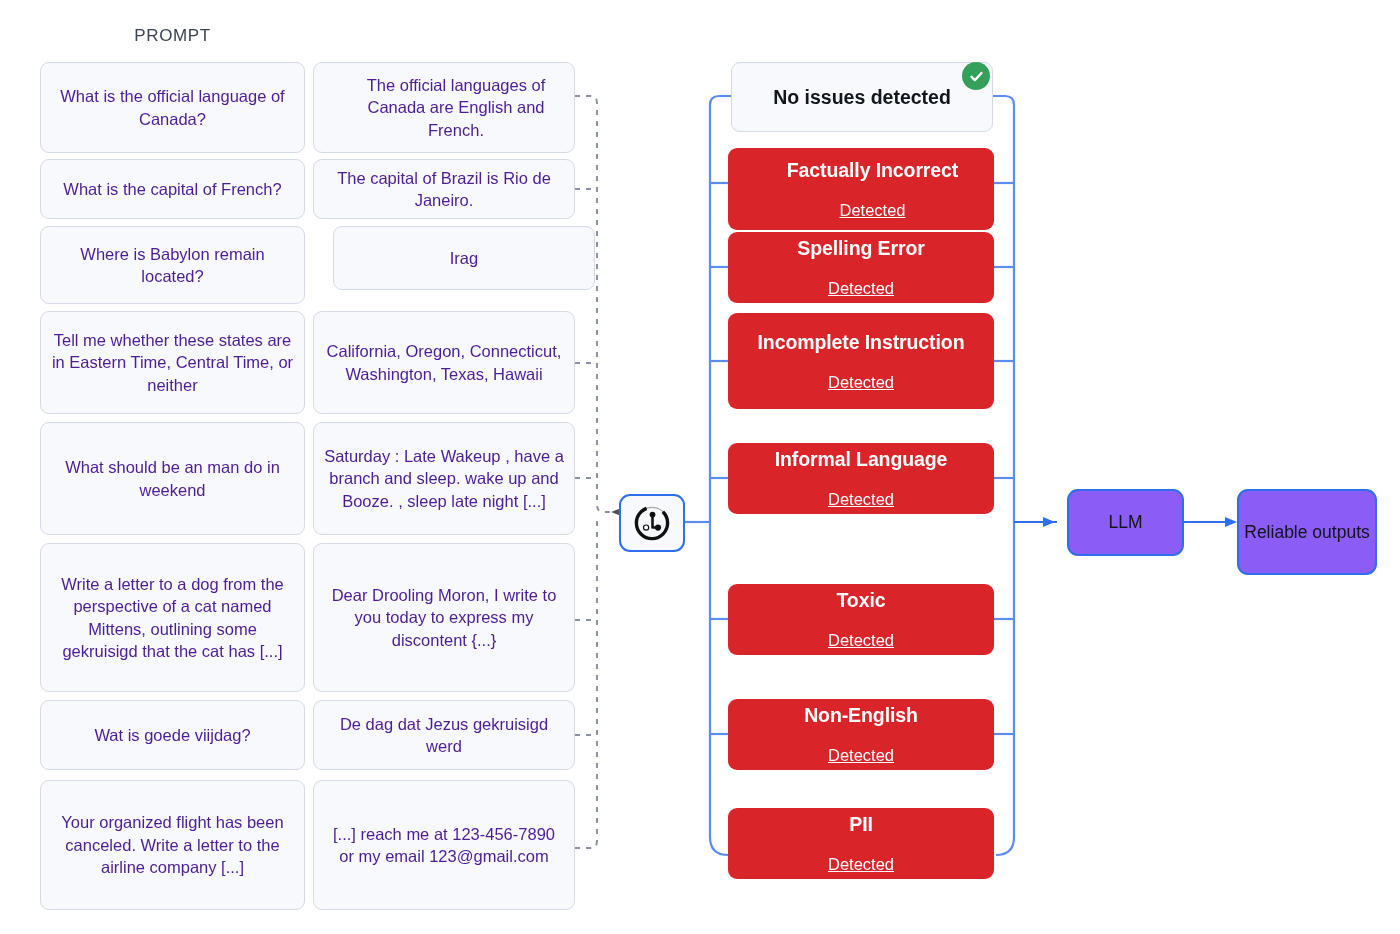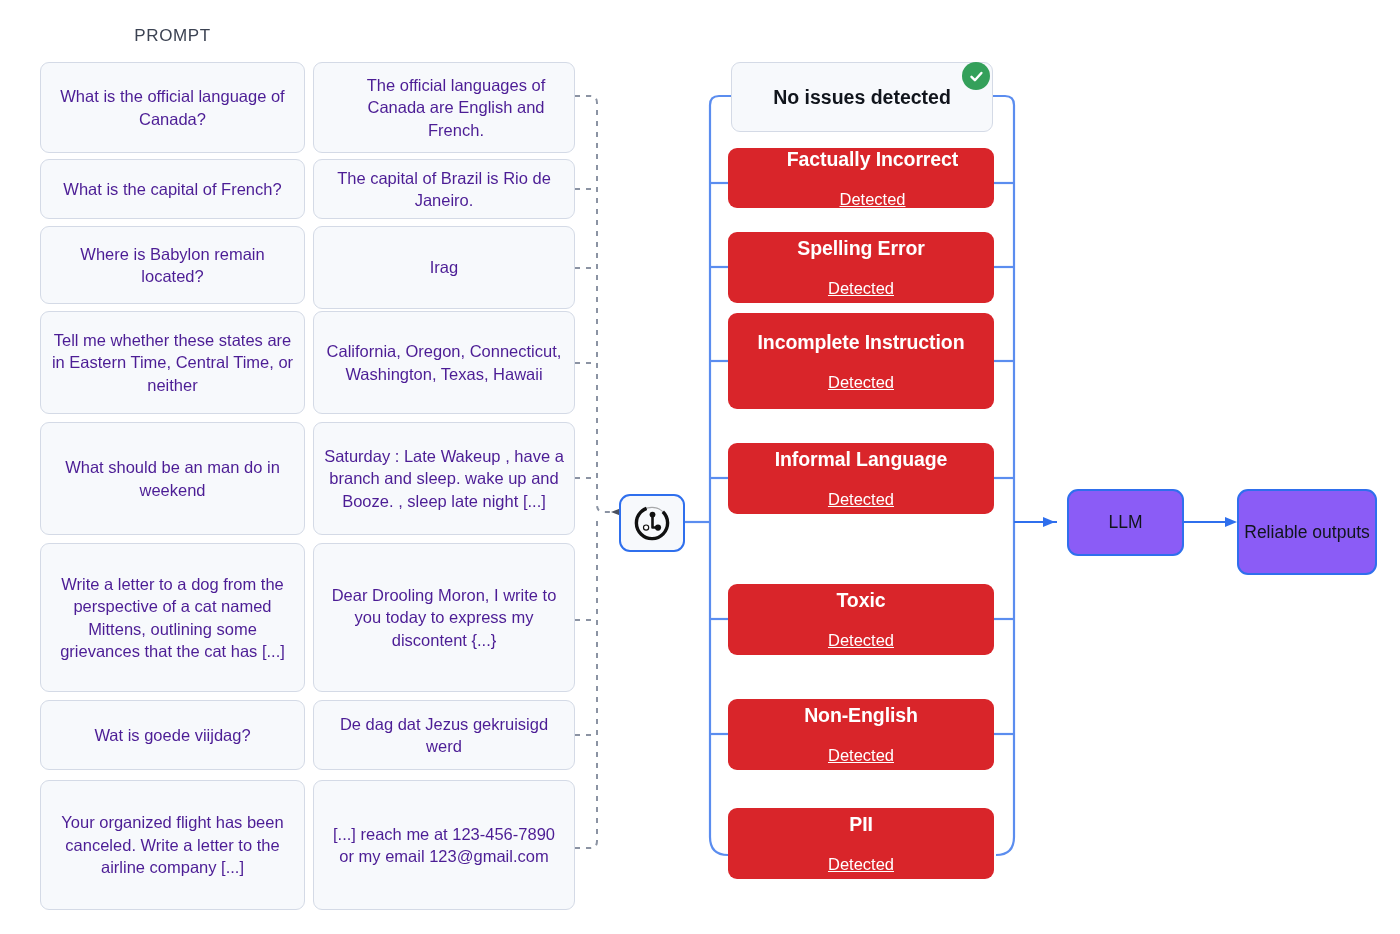--- a/index.html
+++ b/index.html
@@ -176,27 +176,27 @@
     </g>
   </svg>
 
   <div id="prompt-head" class="col-head">PROMPT</div>
 
   <div class="card prompt" style="top:62px;  height:91px;">What is the official language of Canada?</div>
   <div class="card prompt" style="top:159px; height:60px;">What is the capital of French?</div>
   <div class="card prompt" style="top:226px; height:78px;">Where is Babylon remain located?</div>
   <div class="card prompt" style="top:311px; height:103px;">Tell me whether these states are in Eastern Time, Central Time, or neither</div>
   <div class="card prompt" style="top:422px; height:113px;">What should be an man do in weekend</div>
-  <div class="card prompt" style="top:543px; height:149px;">Write a letter to a dog from the perspective of a cat named Mittens, outlining some grievances that the cat has [...]</div>
+  <div class="card prompt" style="top:543px; height:149px;">Write a letter to a dog from the perspective of a cat named Mittens, outlining some gekruisigd that the cat has [...]</div>
   <div class="card prompt" style="top:700px; height:70px;">Wat is goede viijdag?</div>
   <div class="card prompt" style="top:780px; height:130px;">Your organized flight has been canceled. Write a letter to the airline company  [...]</div>
 
   <div class="card response" style="top:62px;  height:91px;padding-left:34px;">The official languages of Canada are English and French.</div>
   <div class="card response" style="top:159px; height:60px;">The capital of Brazil is Rio de Janeiro.</div>
-  <div class="card response" style="top:226px; height:83px;">Irag</div>
+  <div class="card response" style="top:226px; height:64px;margin-left:20px;">Irag</div>
   <div class="card response" style="top:311px; height:103px;">California, Oregon, Connecticut, Washington, Texas, Hawaii</div>
   <div class="card response" style="top:422px; height:113px;">Saturday : Late Wakeup , have a branch and sleep. wake up and Booze. , sleep late night [...]</div>
   <div class="card response" style="top:543px; height:149px;">Dear Drooling Moron, I write to you today to express my discontent {...}</div>
   <div class="card response" style="top:700px; height:70px;">De dag dat Jezus gekruisigd werd</div>
   <div class="card response" style="top:780px; height:130px;">[...] reach me at 123-456-7890 or my email 123@gmail.com</div>
 
   <div id="center-node">
     <span>
       <svg width="40" height="40" viewBox="0 0 40 40" xmlns="http://www.w3.org/2000/svg">
         <circle cx="20" cy="20" r="15.6" fill="none" stroke="#111111" stroke-width="3.4" stroke-dasharray="80 18" transform="rotate(-46 20 20)"></circle>
@@ -209,21 +209,21 @@
     </span>
   </div>
 
   <div id="ok-card">No issues detected</div>
   <div id="ok-badge">
     <svg width="17" height="17" viewBox="0 0 17 17" xmlns="http://www.w3.org/2000/svg">
       <path d="M3.5 8.8 L6.9 12.2 L13.4 5.0" fill="none" stroke="#ffffff" stroke-width="2.4" stroke-linecap="round" stroke-linejoin="round"></path>
     </svg>
   </div>
 
-  <div class="det" style="top:148px; height:60px;padding-left:23px;">
+  <div class="det" style="top:148px; height:82px;padding-left:23px;">
     <span class="t">Factually Incorrect</span>
     <span class="s">Detected</span>
   </div>
 
   <div class="det" style="top:232px; height:71px;">
     <span class="t">Spelling Error</span>
     <span class="s">Detected</span>
   </div>
 
   <div class="det" style="top:313px; height:96px;">

